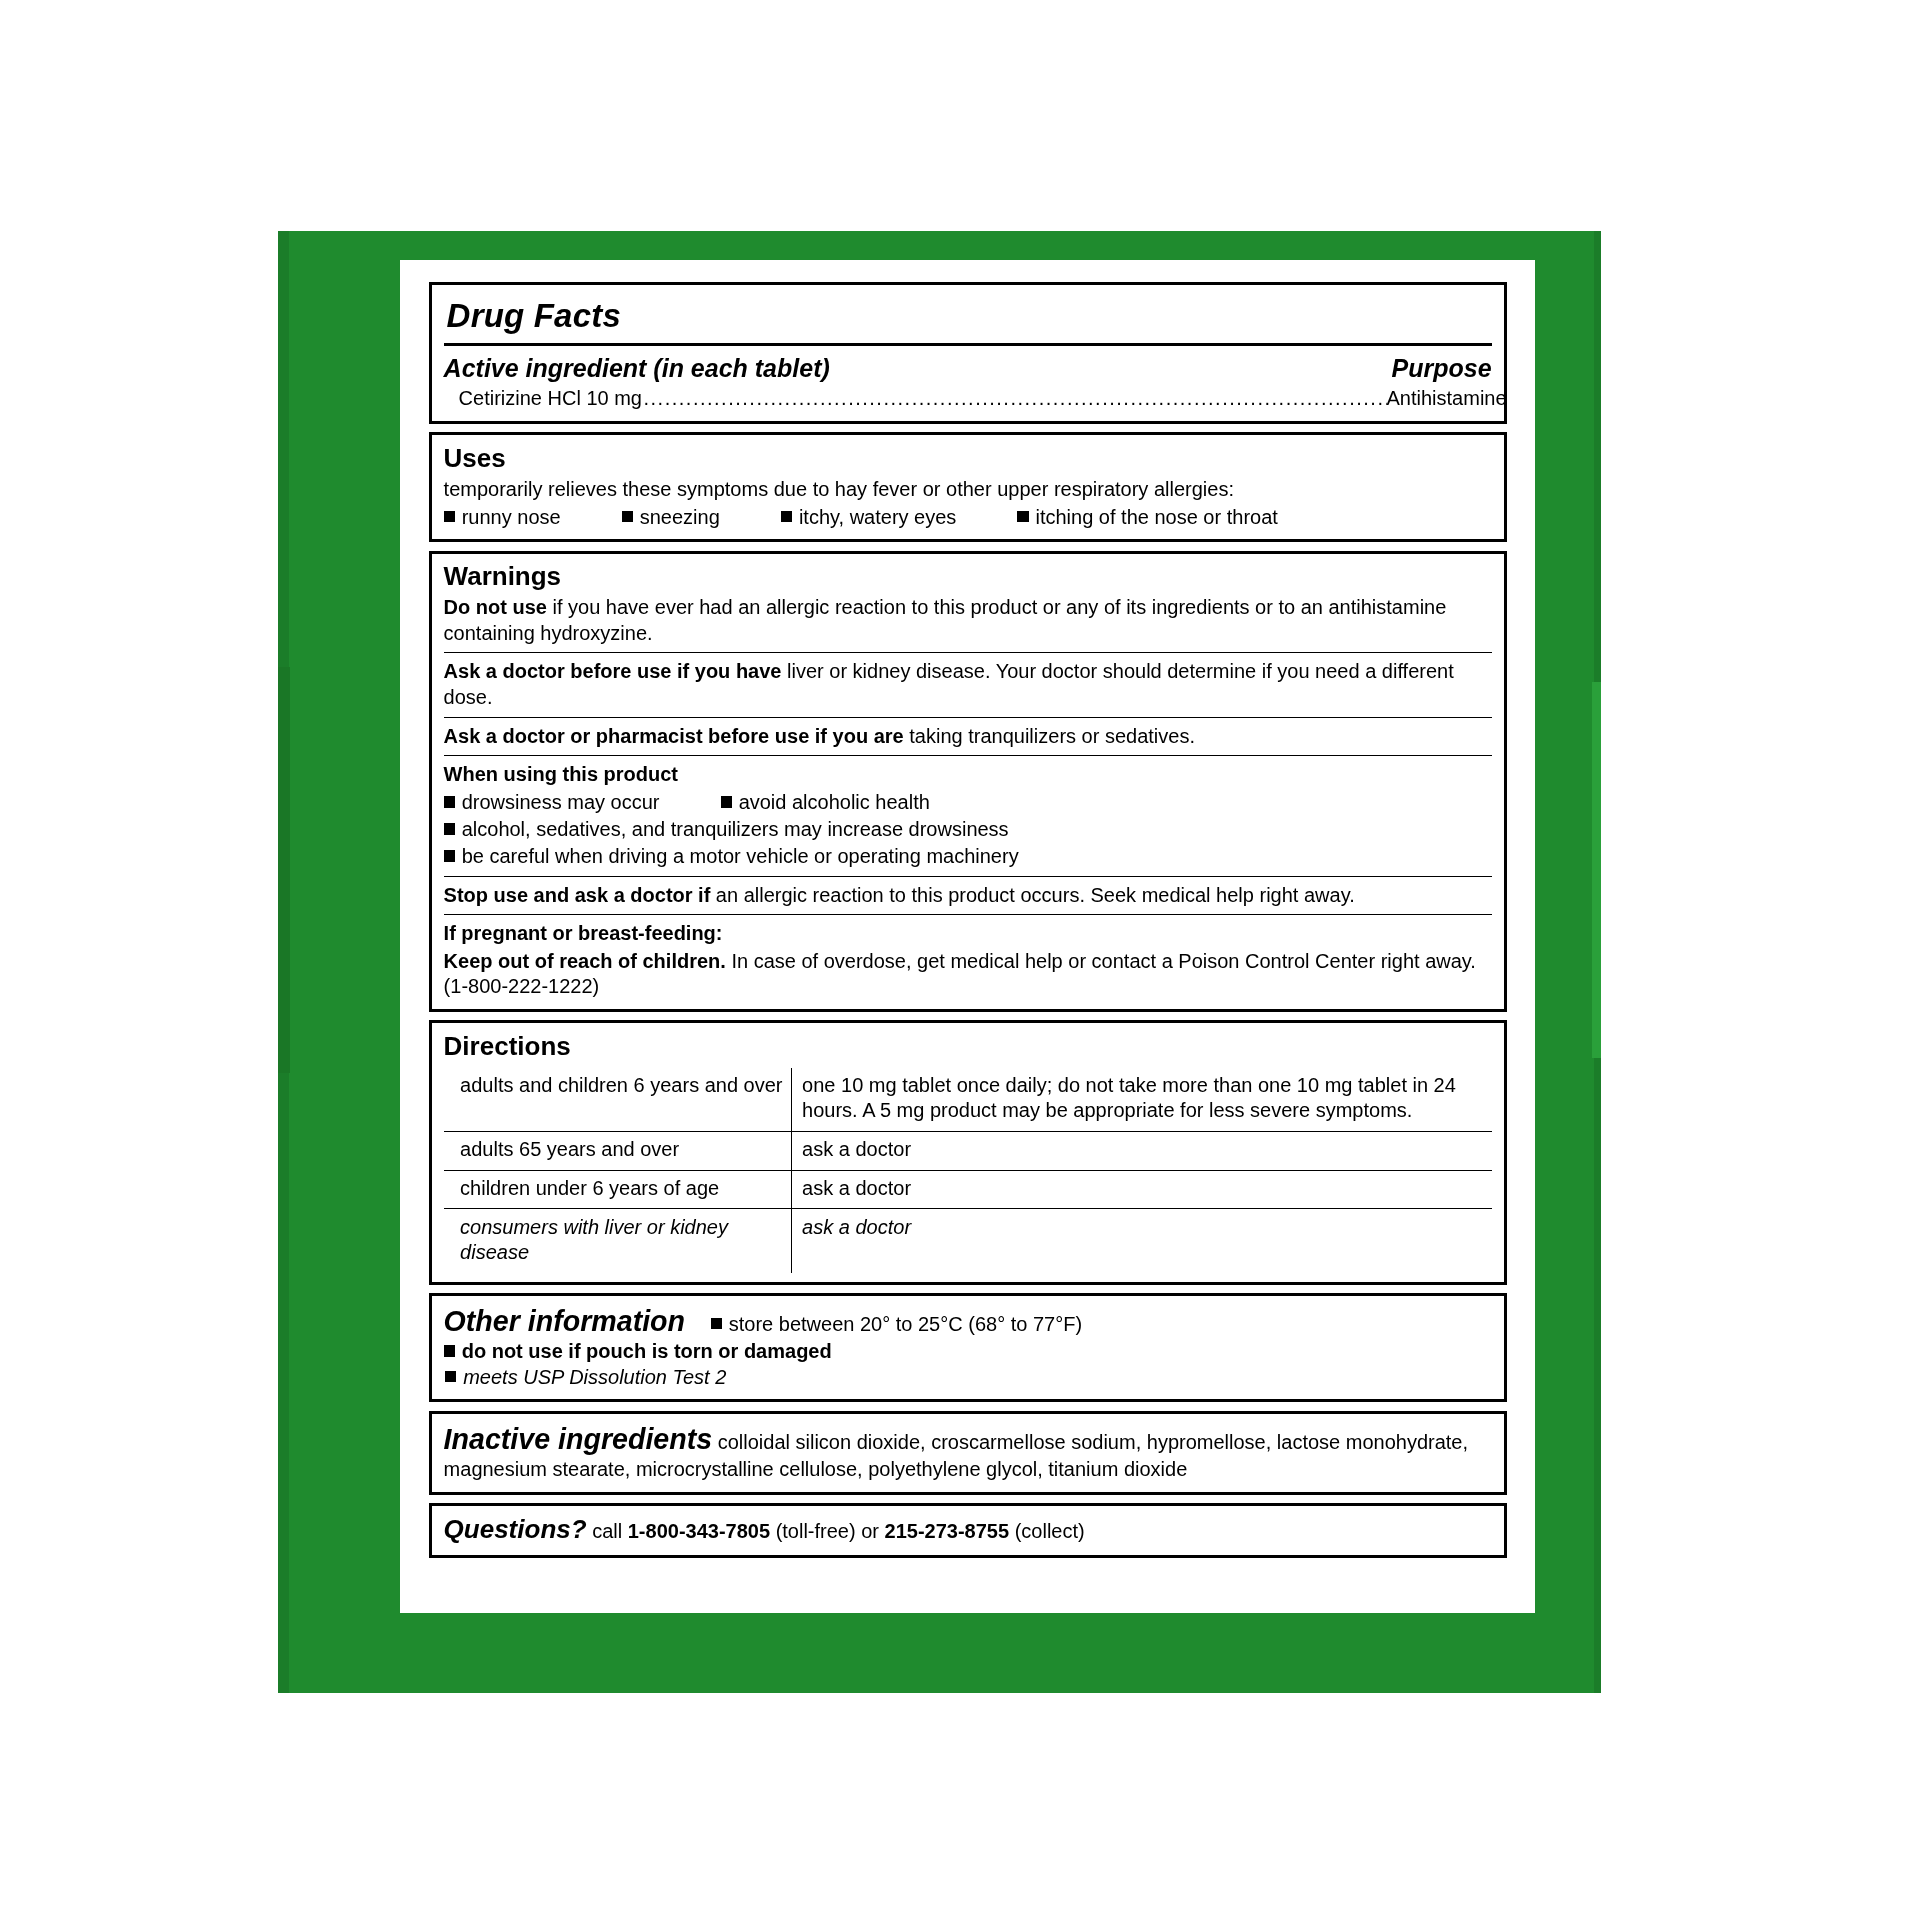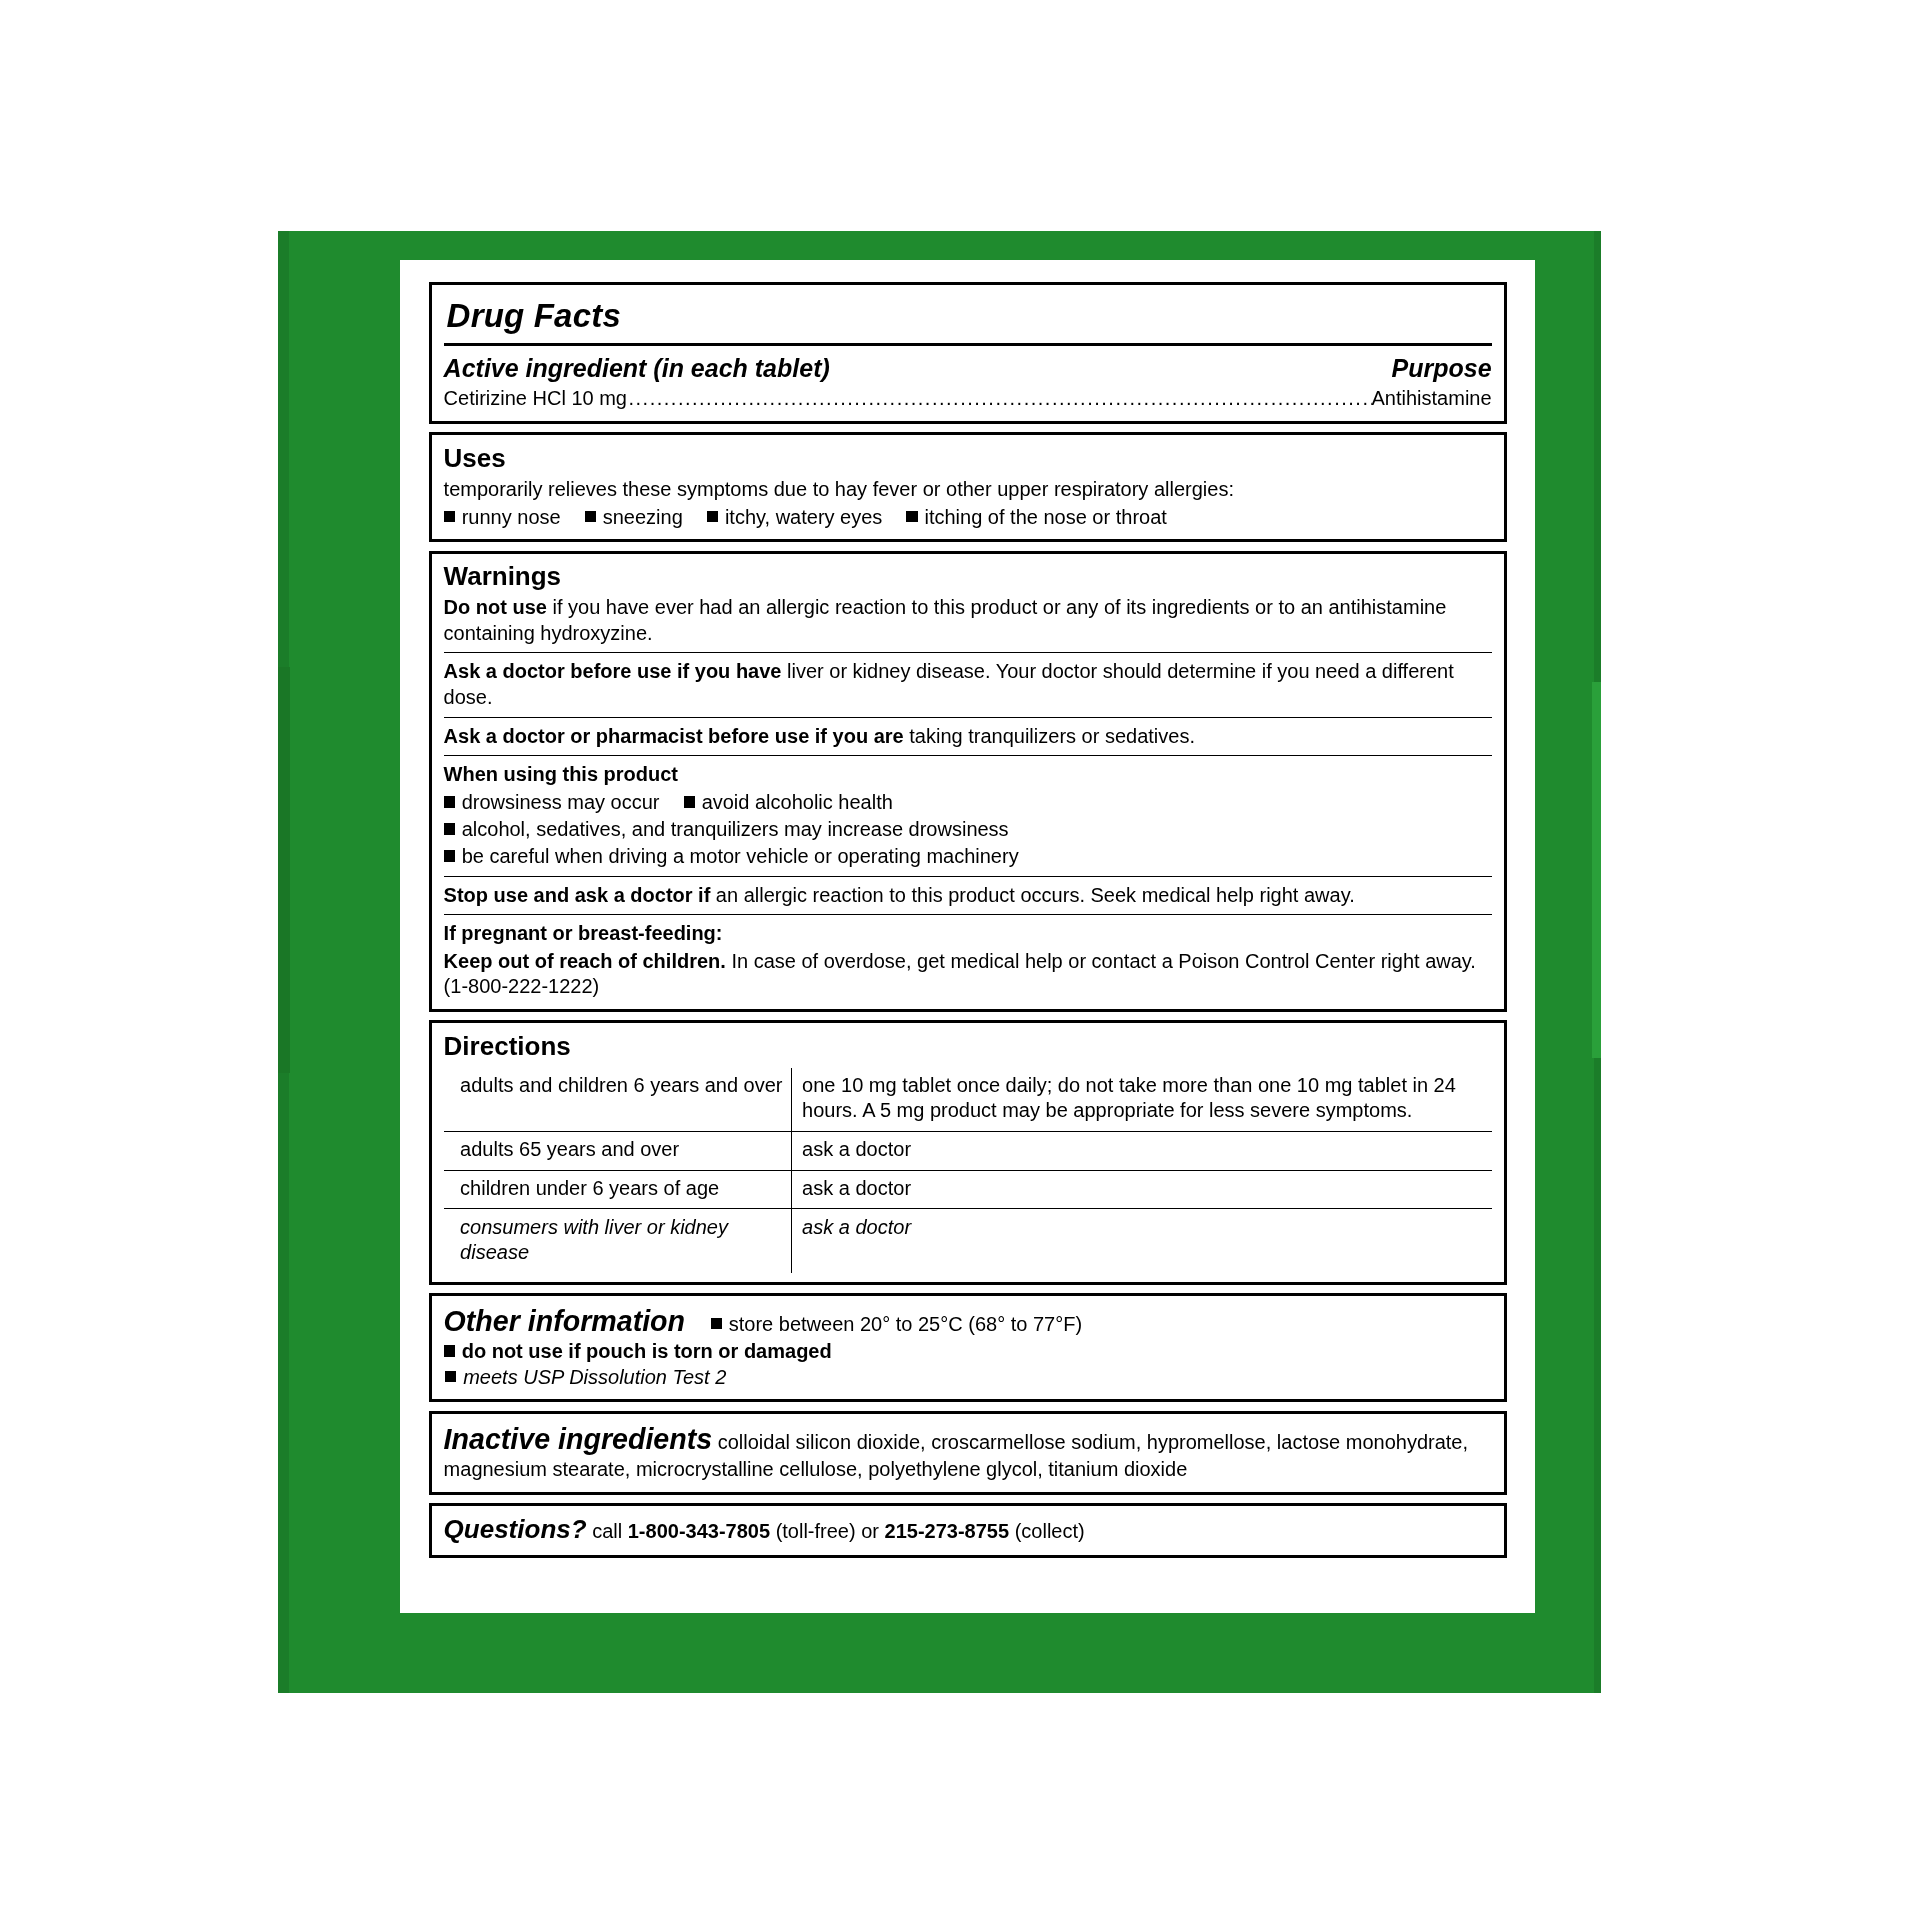--- a/index.html
+++ b/index.html
@@ -119,36 +119,37 @@
     padding-bottom: 1.5px;
   }
   .bold { font-weight: bold; }
 
   .dots-line {
     display: flex;
     align-items: baseline;
     width: 100%;
     font-size: 20px;
     padding-top: 2.3px;
+    margin-left: 15px;
   }
   .dots-line .lead { white-space: nowrap; }
   .dots-line .dots {
     flex: 1 1 auto;
     overflow: hidden;
     white-space: nowrap;
     letter-spacing: 1.5px;
     padding: 0 1.5px;
     color: #000;
   }
   .dots-line .tail { white-space: nowrap; }
 
   .bullets {
     display: flex;
     flex-wrap: wrap;
-    gap: 0 24px;
+    gap: 0 61px;
     padding-top: 2.3px;
   }
   .bullet {
     white-space: nowrap;
   }
   .sq {
     display: inline-block;
     width: 11.3px;
     height: 11.3px;
     background: #000;

